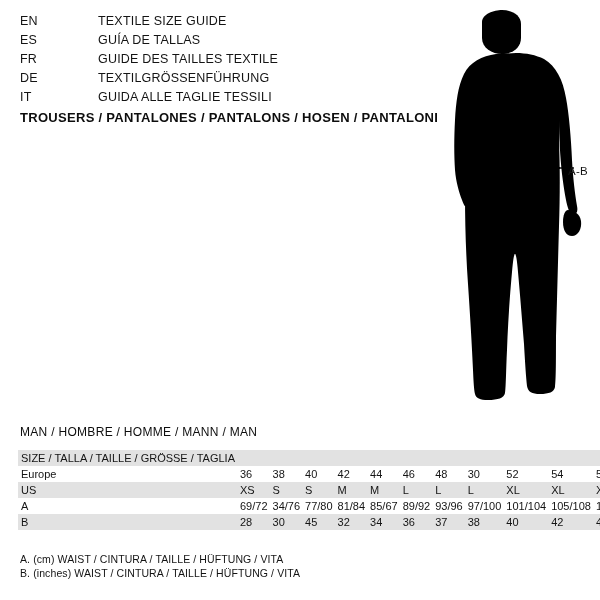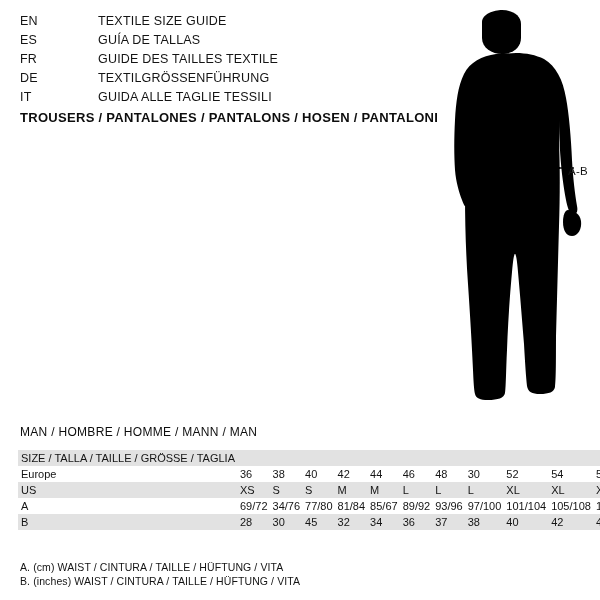--- a/index.html
+++ b/index.html
@@ -106,21 +106,20 @@
 
   
   .footnotes {
     position: absolute;
     left: 20px;
     top: 552px;
     font-size: 10.5px;
     line-height: 14px;
     color: #141414;
     letter-spacing: 0.1px;
-    margin-top: 8px;
   }
 </style>
 </head>
 <body>
 
 <div class="lang-block">
   <div class="lang-row">
     <span class="lang-code">EN</span>
     <span class="lang-text">TEXTILE SIZE GUIDE</span>
   </div>

